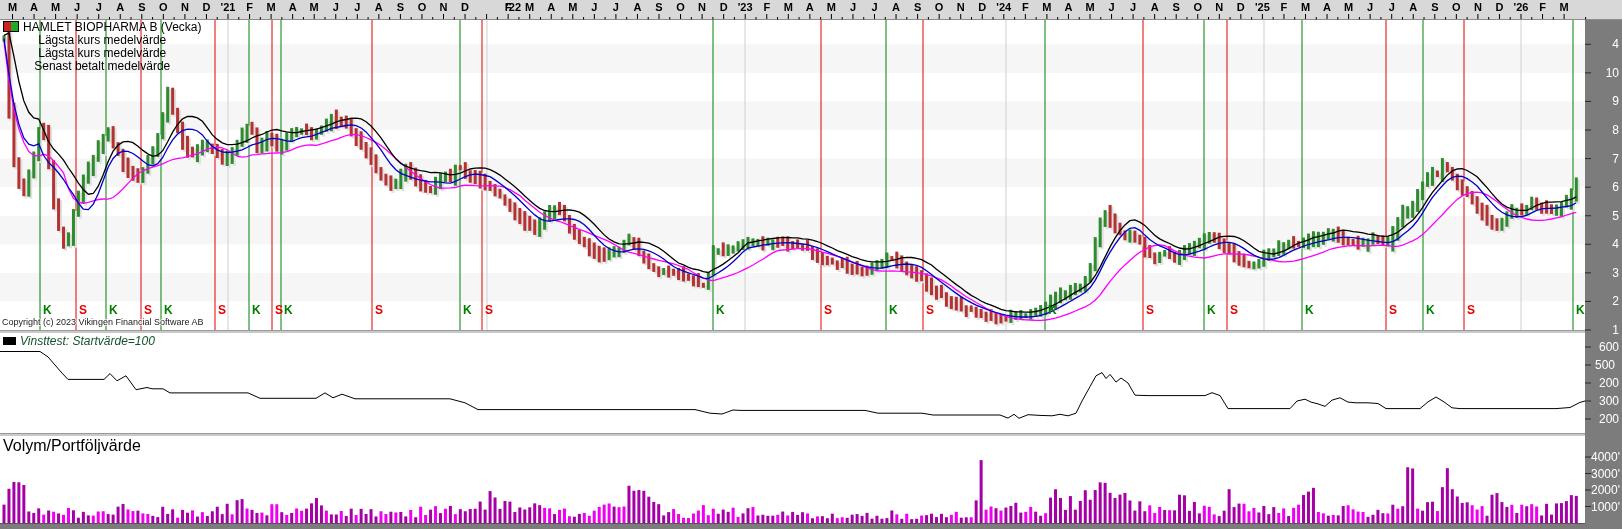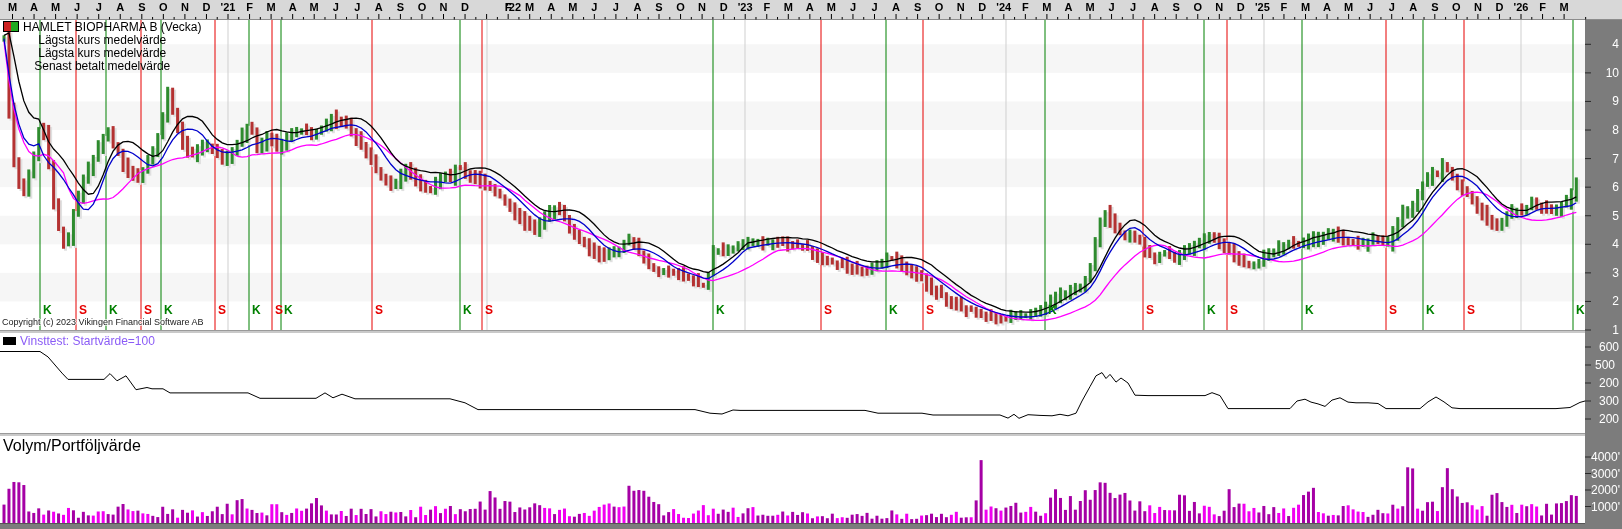--- a/index.html
+++ b/index.html
@@ -15,21 +15,21 @@
   .tick-num{position:absolute;left:1591px;width:28px;text-align:right;
             font-size:12px;color:#fff;white-space:nowrap;}
   #legend{position:absolute;left:3px;top:21px;color:#000;}
   #legend .t{font-size:12px;line-height:13px;white-space:nowrap;text-align:center;}
   .lgicon{display:inline-block;width:14px;height:9px;border:1px solid #000;
           vertical-align:-1px;margin-right:4px;}
   .lgicon .r{display:inline-block;width:7px;height:9px;background:#cc2222;float:left;}
   .lgicon .g{display:inline-block;width:7px;height:9px;background:#22aa22;float:left;}
   #copyright{position:absolute;left:2px;top:317px;font-size:9px;color:#222;
              text-shadow:1px 0 #fff,-1px 0 #fff,0 1px #fff,0 -1px #fff;white-space:nowrap;}
-  #eq-label{position:absolute;left:3px;top:334px;font-size:12px;color:#8b5cf6;white-space:nowrap;}
+  #eq-label{position:absolute;left:3px;top:334px;font-size:12px;color:#14532d;white-space:nowrap;font-style:italic;}
   .blk{display:inline-block;width:13px;height:8px;background:#000;margin-right:4px;}
   #vol-label{position:absolute;left:3px;top:437px;font-size:16px;color:#000;white-space:nowrap;}
 </style>
 </head>
 <body>
 
 <div id="app">
   <div id="top-axis"></div>
   <svg id="chart" width="1622" height="529">
       <rect x="0" y="20" width="1585" height="310" fill="#ffffff"></rect>

